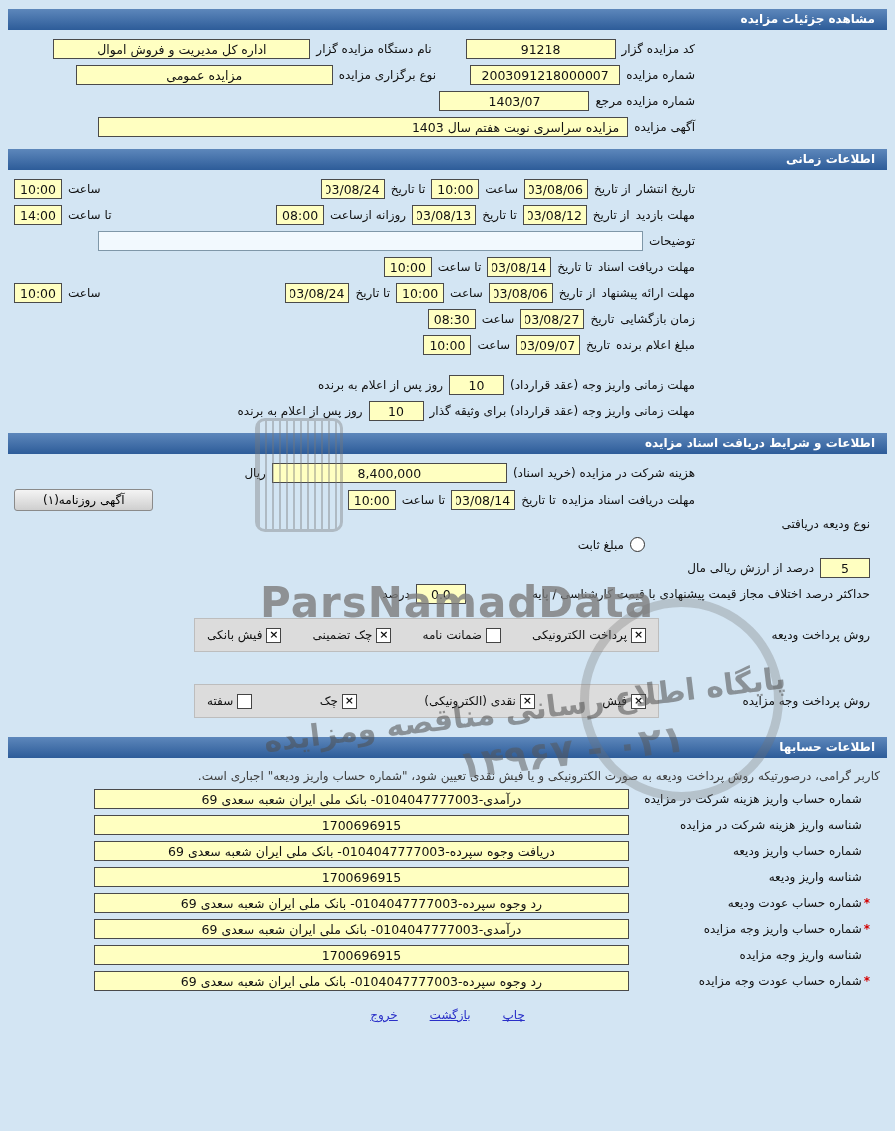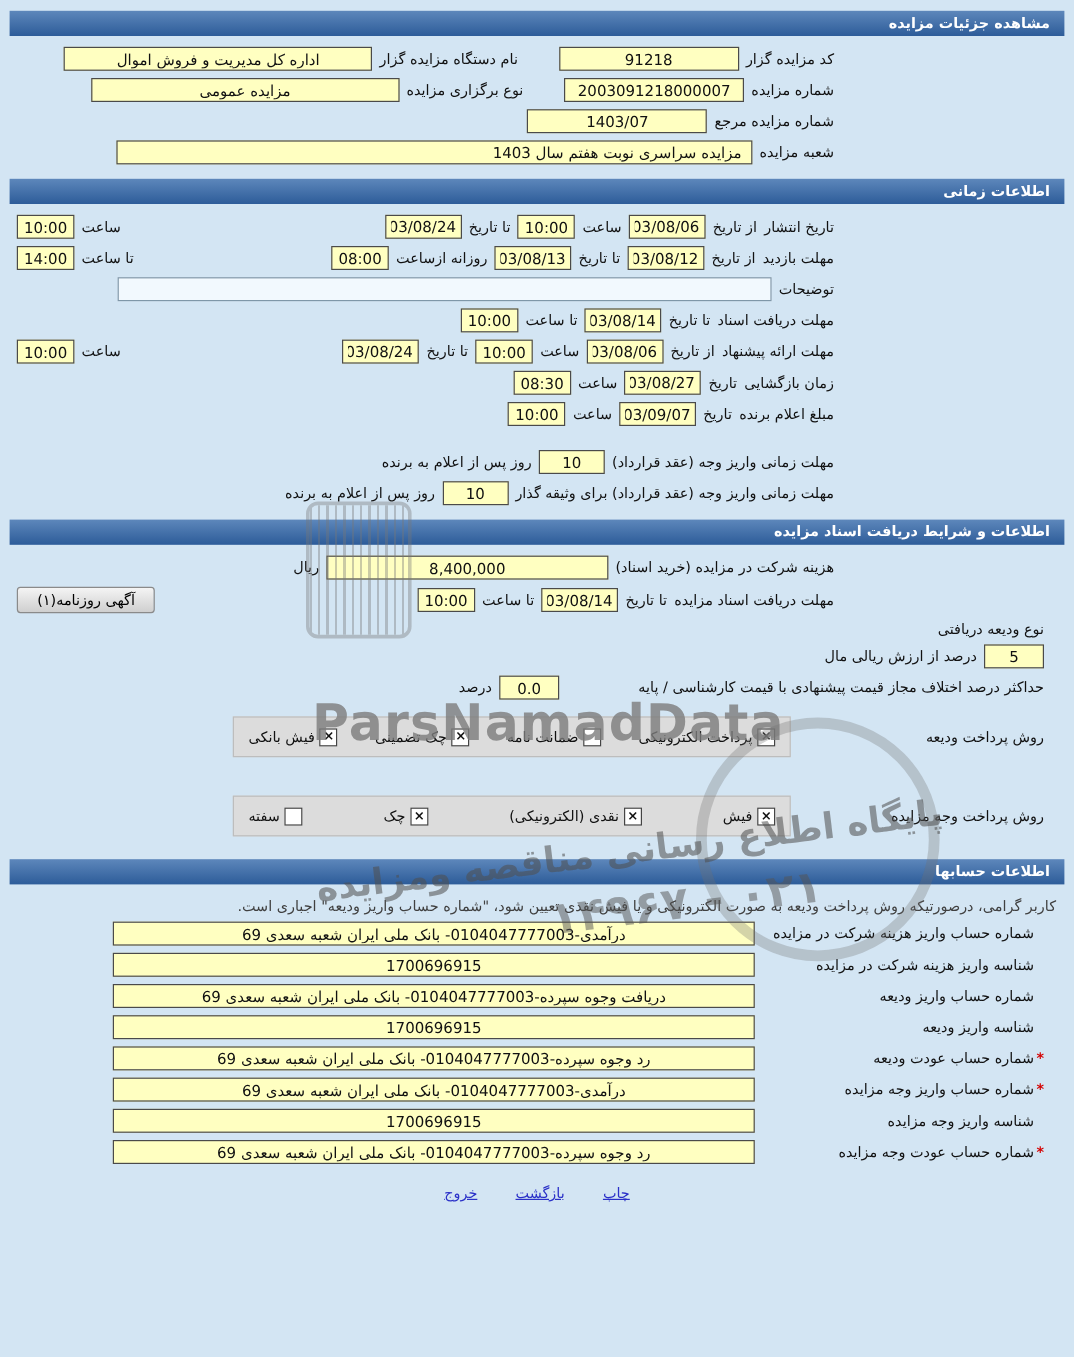--- a/index.html
+++ b/index.html
@@ -56,21 +56,21 @@
   .radio{
     width:13px;height:13px;border:1px solid #333;border-radius:50%;
     background:#fff;position:relative;display:inline-block;flex-shrink:0;cursor:pointer;
   }
   .radio[data-checked="true"]::after{
     content:"";position:absolute;inset:3px;background:#111;border-radius:50%;
   }
   .btn{
     background:linear-gradient(#f4f4f4,#cfcfcf);
     border:1px solid #8a8a8a;border-radius:3px;
-    padding:3px 16px;font-size:12px;font-family:inherit;cursor:pointer;
+    padding:3px 28px;font-size:12px;font-family:inherit;cursor:pointer;
   }
   .notice{color:#404040;padding:5px 15px 3px;}
   .footer{margin-top:14px;text-align:center;}
   .flink{color:#2a30c8;text-decoration:underline;margin:0 14px;cursor:pointer;font-size:12px;}
   
   .watermark{position:absolute;inset:0;pointer-events:none;z-index:10;}
   .wm-brand{
     position:absolute;left:260px;top:578px;direction:ltr;
     font-size:42px;font-weight:bold;color:#7d7d7d;opacity:.8;letter-spacing:1px;
   }
@@ -113,21 +113,21 @@
     <span class="lbl">شماره مزایده</span>
     <input class="inp w150" readonly="" value="2003091218000007" style="">
     <span class="lbl gap28">نوع برگزاری مزایده</span>
     <input class="inp w257" readonly="" value="مزایده عمومی" style="">
   </div>
   <div class="row indent1">
     <span class="lbl">شماره مزایده مرجع</span>
     <input class="inp w150" readonly="" value="1403/07" style="">
   </div>
   <div class="row indent1">
-    <span class="lbl">شعبه مزایده</span>
+    <span class="lbl">آگهی مزایده</span>
     <input class="inp wTitle" readonly="" value="مزایده سراسری نوبت هفتم سال 1403" style="">
   </div>
 
   <div class="sec-header">اطلاعات زمانی</div>
 
   <div class="row indent1">
     <span class="lbl">تاریخ انتشار</span>
     <span class="lbl">از تاریخ</span>
     <input class="inp w64" readonly="" value="1403/08/06" style="">
     <span class="lbl">ساعت</span>
@@ -217,20 +217,24 @@
     <span class="lbl">تا ساعت</span>
     <input class="inp w48" readonly="" value="10:00" style="">
     <button class="btn push">آگهی روزنامه(۱)</button>
   </div>
 
 
   <div class="row indent2">
     <span class="lbl">نوع ودیعه دریافتی</span>
   </div>
 
+  <div class="row indent2">
+    <span class="radio offset225" data-checked="false"></span>
+    <span class="lbl">مبلغ ثابت</span>
+  </div>
 
   <div class="row indent2">
     <input class="inp w50" readonly="" value="5" style="">
     <span class="lbl">درصد از ارزش ریالی مال</span>
   </div>
 
   <div class="row indent2">
     <span class="lbl">حداکثر درصد اختلاف مجاز قیمت پیشنهادی با قیمت کارشناسی / پایه</span>
     <input class="inp w50 gap60" readonly="" value="0.0" style="">
     <span class="lbl">درصد</span>

